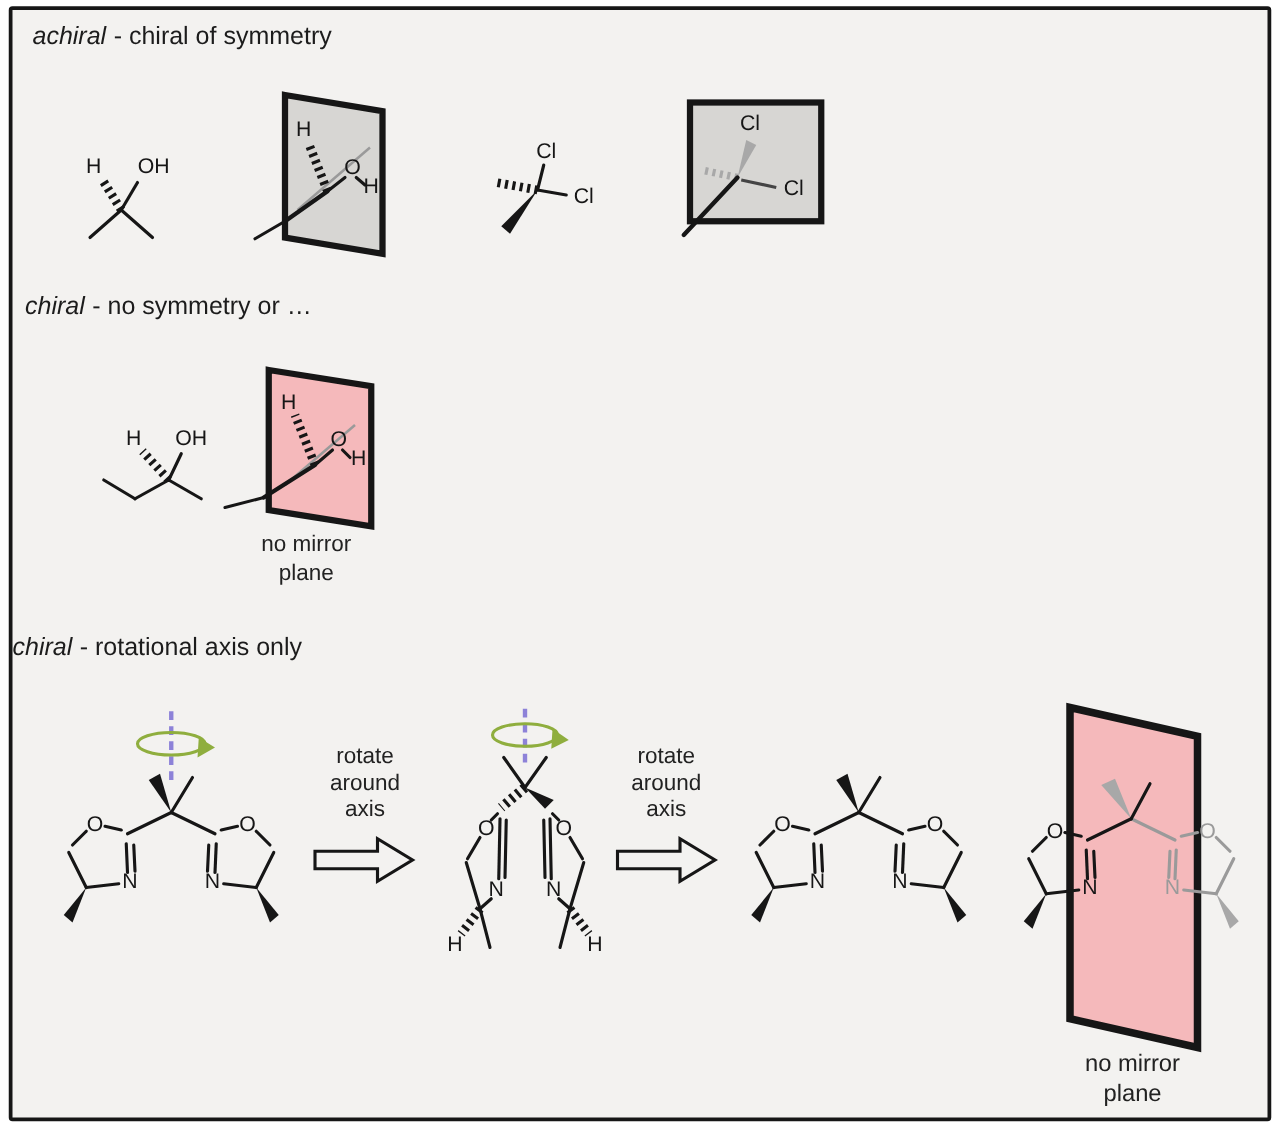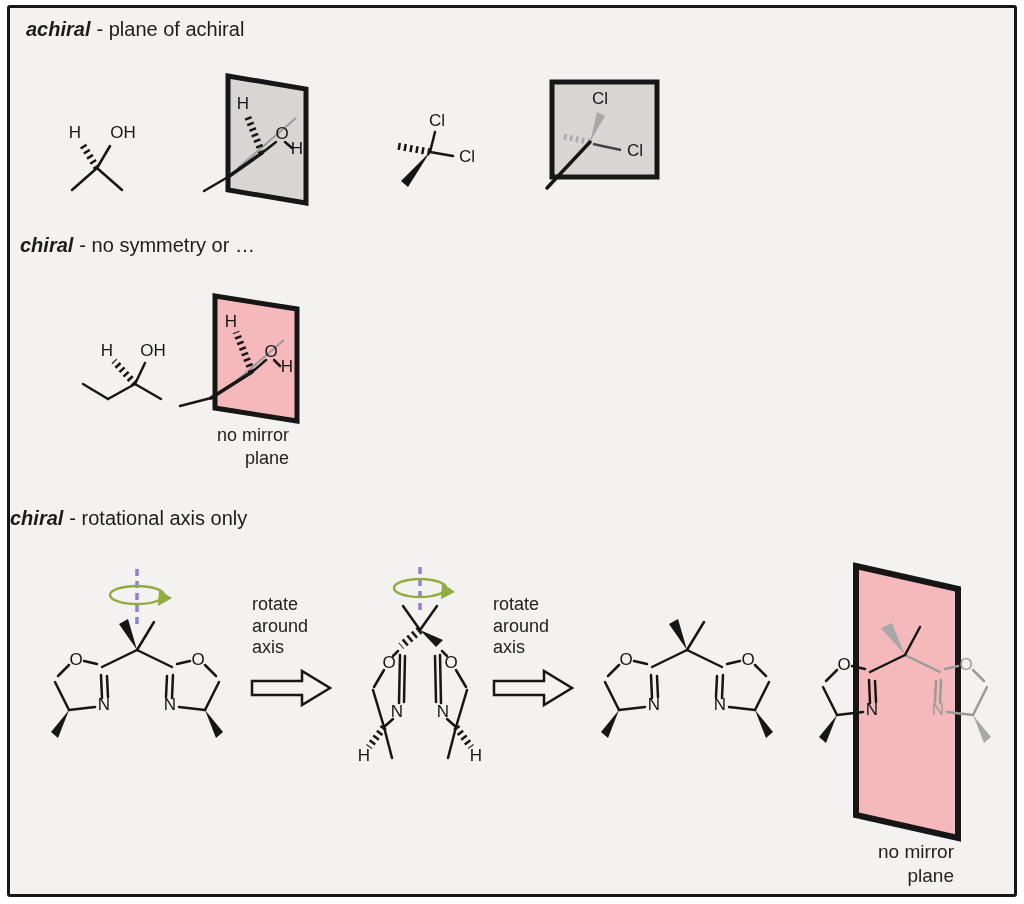--- a/index.html
+++ b/index.html
@@ -1,43 +1,43 @@
 <!DOCTYPE html>
 <html><head>
 <meta charset="utf-8">
 <style>
   *{margin:0;padding:0;box-sizing:border-box}
   html,body{width:1024px;height:904px}
   body{background:#ffffff;font-family:"Liberation Sans",sans-serif;color:#1c1c1c;position:relative;overflow:hidden}
   .frame{position:absolute;left:7px;top:5px;width:1010px;height:892px;background:#f3f2f0;border:3px solid #161616;border-radius:3px}
   .title{position:absolute;font-size:20px;white-space:nowrap}
-  .title .term{font-weight:bold;font-style:italic}
+  .title .term{font-weight:normal;font-style:italic}
   .title .desc{margin-left:6px}
-  .caption{position:absolute;text-align:right;font-size:18px;line-height:1.25;color:#222}
-  .rotlabel{position:absolute;text-align:left;font-size:18px;line-height:1.2;color:#222}
+  .caption{position:absolute;text-align:center;font-size:18px;line-height:1.25;color:#222}
+  .rotlabel{position:absolute;text-align:center;font-size:18px;line-height:1.2;color:#222}
   svg{position:absolute;overflow:visible}
   svg text{font-family:"Liberation Sans",sans-serif;font-size:17px;fill:#161616;text-anchor:middle}
   svg text.gray{fill:#9a9a9a}
   .bond{stroke:#161616;stroke-width:2.5;fill:none;stroke-linecap:round}
   .bondthick{stroke:#161616;stroke-width:3.5;fill:none;stroke-linecap:round}
   .hash{stroke:#161616;stroke-width:7;fill:none;stroke-dasharray:2.5 3.5}
   .hash8{stroke:#161616;stroke-width:8;fill:none;stroke-dasharray:2.5 3.5}
   .ghash{stroke:#a8a8a8;stroke-width:6;fill:none;stroke-dasharray:2.5 3.5}
   .gbond{stroke:#9a9a9a;stroke-width:2.5;fill:none;stroke-linecap:round}
   .wedge{fill:#161616;stroke:none}
   .gwedge{fill:#a8a8a8;stroke:none}
   .trace{stroke:#9a9a9a;stroke-width:2;fill:none}
 </style>
 </head>
 <body>
 
 <div class="frame"></div>
 
 <div class="title" style="left:26px;top:18px">
-  <span class="term">achiral</span><span class="desc">- plane of achiral</span>
+  <span class="term">achiral</span><span class="desc">- chiral of symmetry</span>
 </div>
 <div class="title" style="left:20px;top:234px">
   <span class="term">chiral</span><span class="desc">- no symmetry or …</span>
 </div>
 <div class="title" style="left:10px;top:507px">
   <span class="term">chiral</span><span class="desc">- rotational axis only</span>
 </div>
 
 <svg style="left:45px;top:110px" width="110" height="95" viewBox="0 0 110 95">
   <g>

